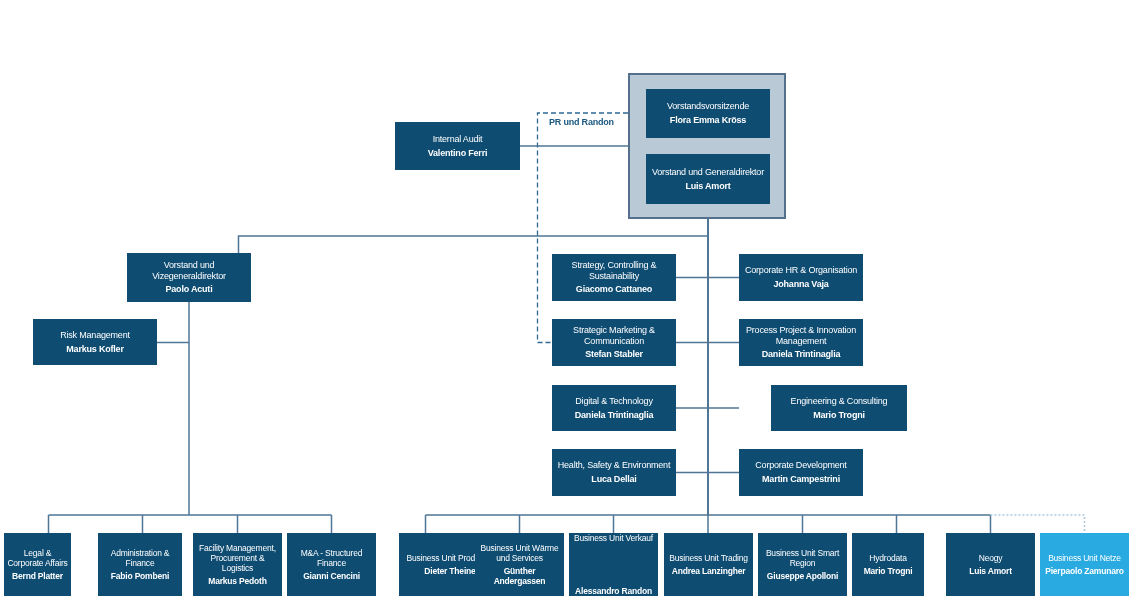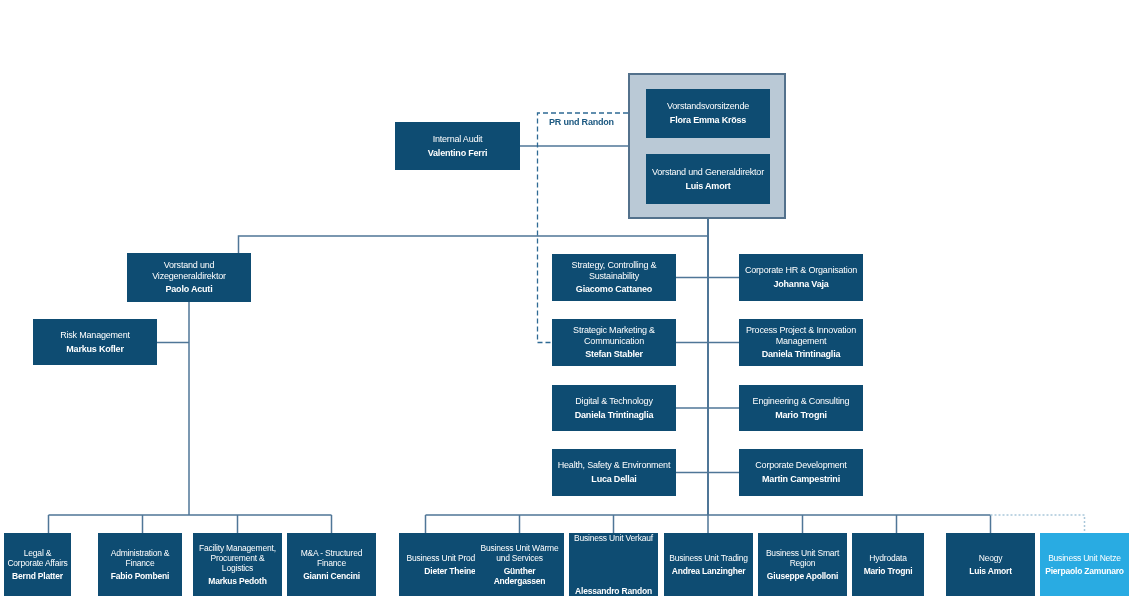--- a/index.html
+++ b/index.html
@@ -132,21 +132,21 @@
   </div>
 
   <div class="node" style="left:739px;top:254px;width:124px;height:47px;">
     <div class="t">Corporate HR &amp; Organisation</div>
     <div class="n">Johanna Vaja</div>
   </div>
   <div class="node" style="left:739px;top:319px;width:124px;height:47px;">
     <div class="t">Process Project &amp; Innovation Management</div>
     <div class="n">Daniela Trintinaglia</div>
   </div>
-  <div class="node" style="left:739px;top:385px;width:124px;height:46px;">
+  <div class="node" style="left:771px;top:385px;width:136px;height:46px;">
     <div class="t">Engineering &amp; Consulting</div>
     <div class="n">Mario Trogni</div>
   </div>
   <div class="node" style="left:739px;top:449px;width:124px;height:47px;">
     <div class="t">Corporate Development</div>
     <div class="n">Martin Campestrini</div>
   </div>
 
   <div class="node bu" style="left:4px;top:533px;width:67px;height:63px;">
     <div class="t">Legal &amp; Corporate Affairs</div>

